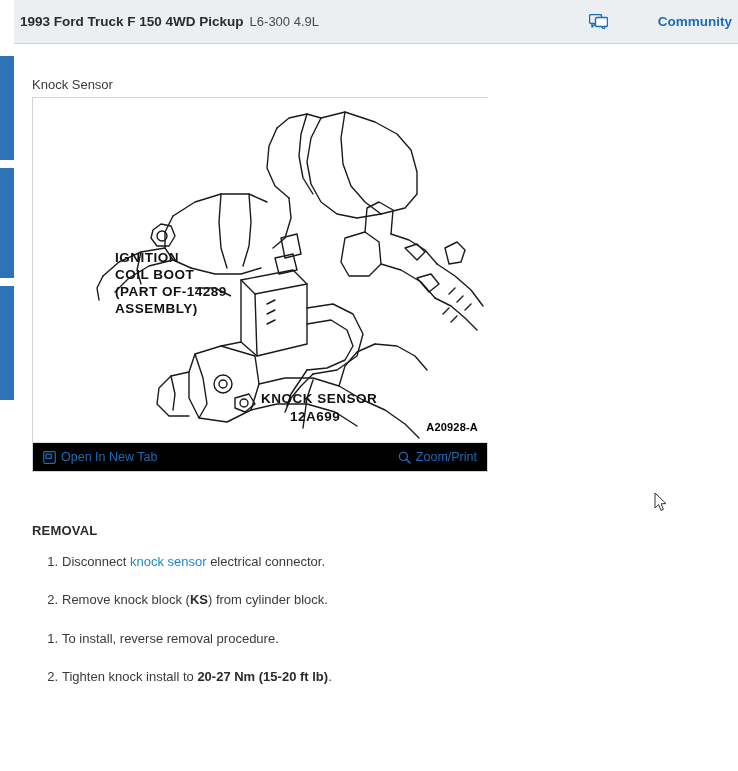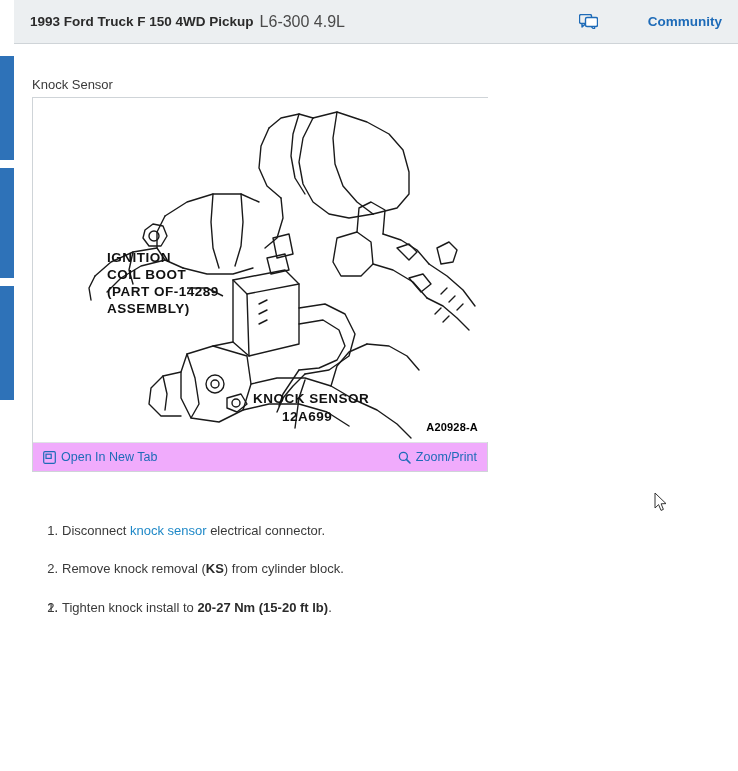--- a/index.html
+++ b/index.html
@@ -60,30 +60,30 @@
     position: absolute;
     left: 14px;
     top: 0;
     right: 0;
     height: 44px;
     background: #eceff1;
     border-bottom: 1px solid #cfd4d8;
     box-sizing: border-box;
     display: flex;
     align-items: center;
-    padding: 0 16px;
+    padding: 0 6px;
   }
   .vehicle-title {
     font-weight: bold;
     font-size: 13.5px;
     color: #2b2b2b;
     white-space: nowrap;
   }
   .vehicle-engine {
-    font-size: 16px;
+    font-size: 13px;
     color: #4a4a4a;
     margin-left: 6px;
     white-space: nowrap;
   }
   .header-right {
     margin-left: auto;
     display: flex;
     align-items: center;
     gap: 7px;
     color: #1e6bb8;
@@ -120,21 +120,21 @@
     left: 18px;
     top: 52px;
     width: 456px;
     height: 375px;
     border: 1px solid #cfd4d8;
     background: #ffffff;
     box-sizing: border-box;
   }
   .figure-image {
     position: absolute;
-    left: 4px;
+    left: 12px;
     top: 0;
     width: 454px;
     height: 344px;
     overflow: hidden;
     background: #5eead4;
   }
   .figure-image svg { display: block; }
   .figure-caption-code {
     position: absolute;
     right: 9px;
@@ -143,21 +143,21 @@
     font-weight: bold;
     color: #000000;
     letter-spacing: 0.2px;
   }
   .figure-toolbar {
     position: absolute;
     left: 0;
     right: 0;
     bottom: 0;
     height: 29px;
-    background: #f0abfc;
+    background: #000000;
     border-top: 1px solid #dfe3e6;
     display: flex;
     box-sizing: border-box;
     padding: 0 10px;
     margin-top: 12px;
   }
   .tool-link {
     display: flex;
     align-items: center;
     gap: 5px;
@@ -365,35 +365,36 @@
               <circle cx="5.4" cy="5.4" r="4" fill="none" stroke="#1e6bb8" stroke-width="1.3"></circle>
               <path d="M8.4 8.4 L12 12" stroke="#1e6bb8" stroke-width="1.6" stroke-linecap="round"></path>
             </svg>
           </span>
           <span>Zoom/Print</span>
         </div>
       </div>
     </div>
 
     <div class="proc">
+      <h3>REMOVAL</h3>
       <ul class="steps">
         <li>
           <span class="num">1.</span>
           <span>Disconnect </span><a class="link-inline">knock sensor</a><span> electrical connector.</span>
         </li>
         <li>
           <span class="num">2.</span>
-          <span>Remove knock removal (</span><span class="bold">KS</span><span>) from cylinder block.</span>
+          <span>Remove knock block (</span><span class="bold">KS</span><span>) from cylinder block.</span>
         </li>
       </ul>
 
       <ul class="steps">
         <li>
           <span class="num">1.</span>
-          <span class="bold"></span><span></span>
+          <span>To install, reverse removal procedure.</span><span class="bold"></span><span></span>
         </li>
         <li>
           <span class="num">2.</span>
           <span>Tighten knock install to </span><span class="bold">20-27 Nm (15-20 ft lb)</span><span>.</span>
         </li>
       </ul>
     </div>
 
   </div>
 

